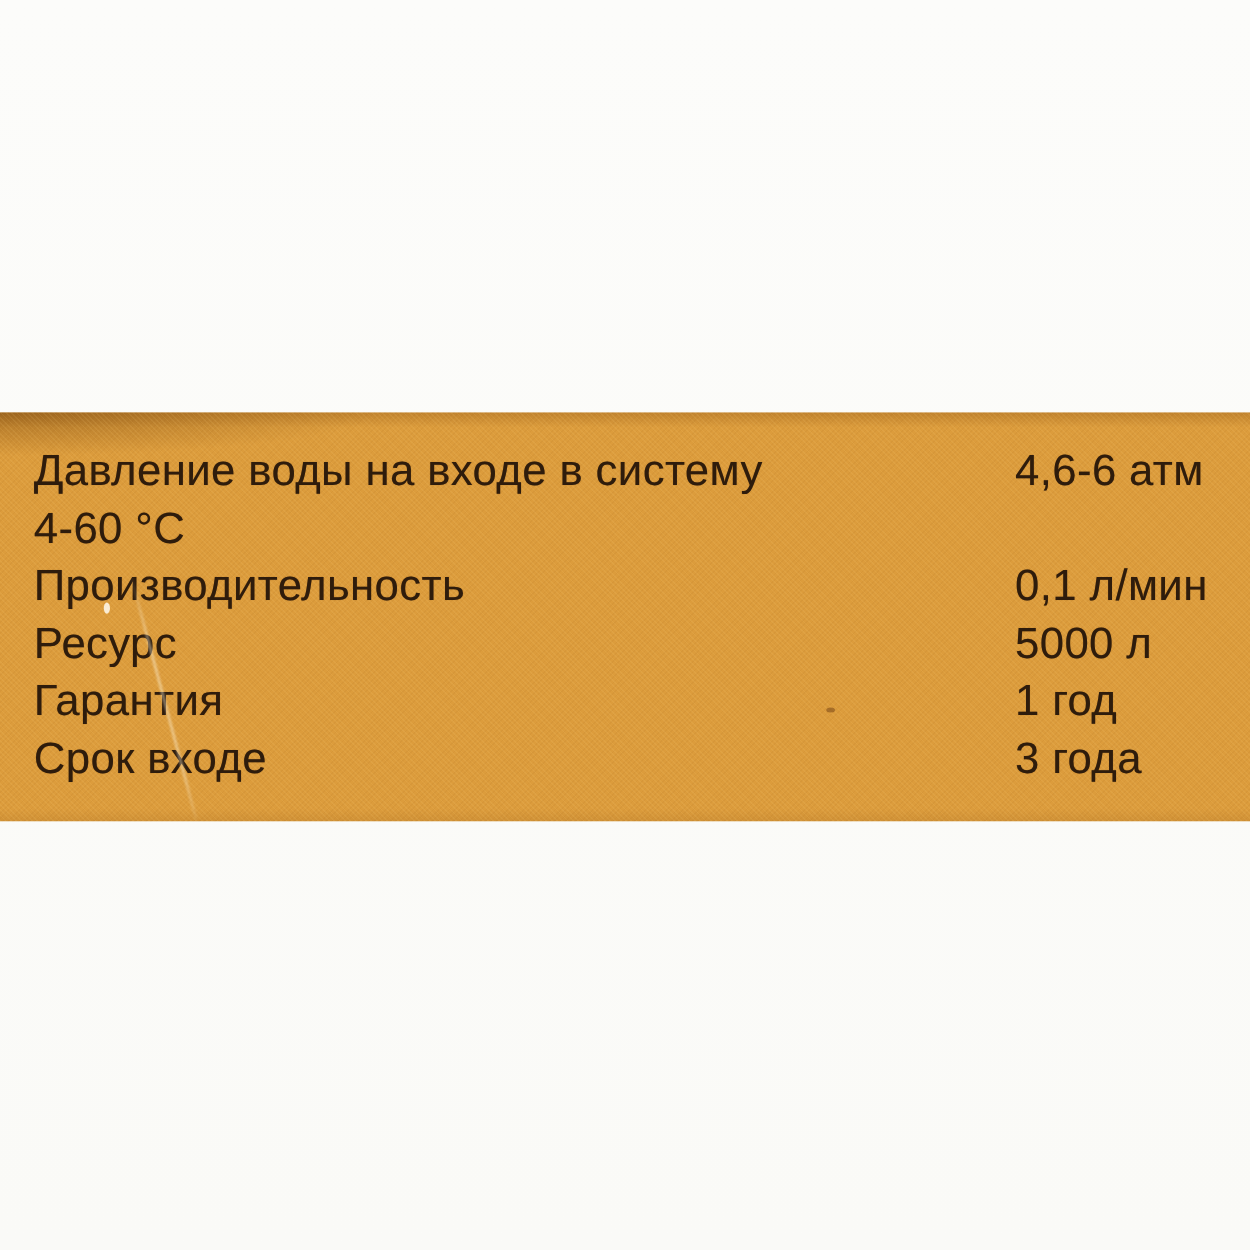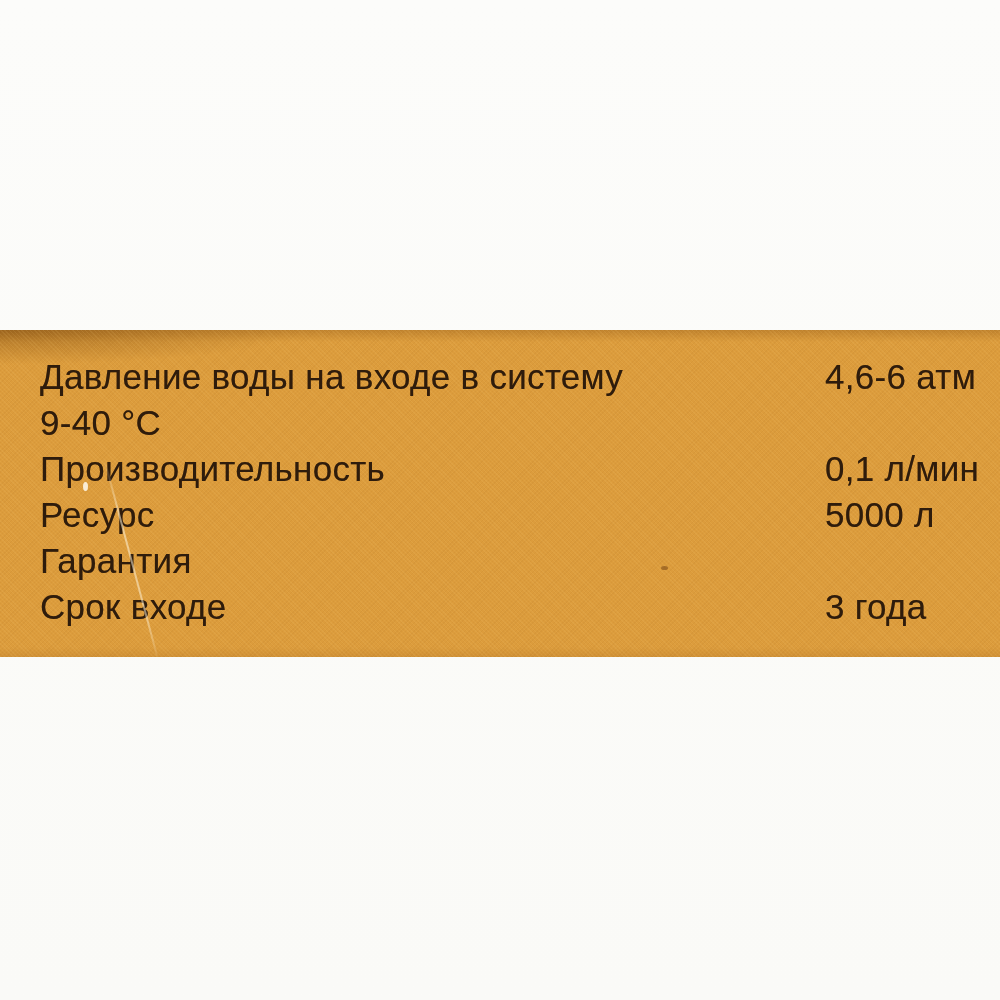--- a/index.html
+++ b/index.html
@@ -43,21 +43,21 @@
     position: absolute;
     left: 0;
     top: 24px;
     width: 100%;
   }
   .spec-row {
     display: grid;
     grid-template-columns: 785px 1fr;
     align-items: center;
     height: 46px;
-    padding-left: 40px;
+    padding-left: 27px;
   }
   .spec-label, .spec-value {
     font-size: 35px;
     letter-spacing: 0.3px;
     color: #2e1c0c;
     white-space: nowrap;
     text-shadow: 0 0 0.6px rgba(70,35,5,0.55);
   }
   
   .crease-line {
@@ -109,32 +109,33 @@
 
   <div class="spec-panel">
     <div class="print-texture"></div>
 
     <div class="spec-rows">
       <div class="spec-row">
         <span class="spec-label">Давление воды на входе в систему</span>
         <span class="spec-value">4,6-6 атм</span>
       </div>
       <div class="spec-row">
-        <span class="spec-value">9-40 °С</span>
+        <span class="spec-value">4-60 °С</span>
       </div>
       <div class="spec-row">
         <span class="spec-label">Производительность</span>
         <span class="spec-value">0,1 л/мин</span>
       </div>
       <div class="spec-row">
         <span class="spec-label">Ресурс</span>
         <span class="spec-value">5000 л</span>
       </div>
       <div class="spec-row">
         <span class="spec-label">Гарантия</span>
+        <span class="spec-value">1 год</span>
       </div>
       <div class="spec-row">
         <span class="spec-label">Срок входе</span>
         <span class="spec-value">3 года</span>
       </div>
     </div>
 
     <div class="crease-line"></div>
     <div class="white-speck"></div>
     <div class="dark-speck"></div>

